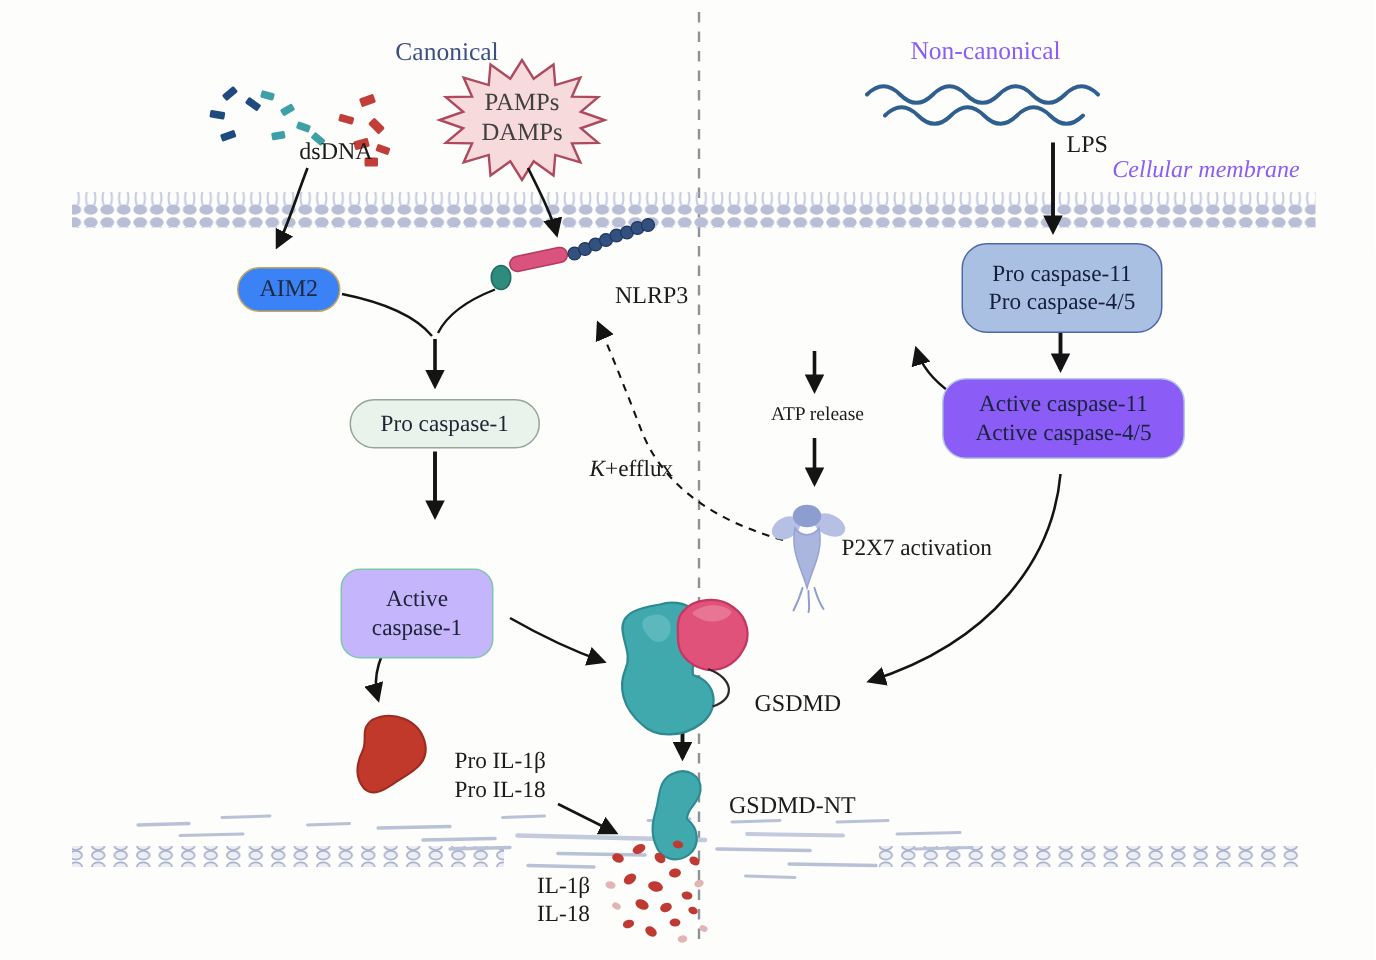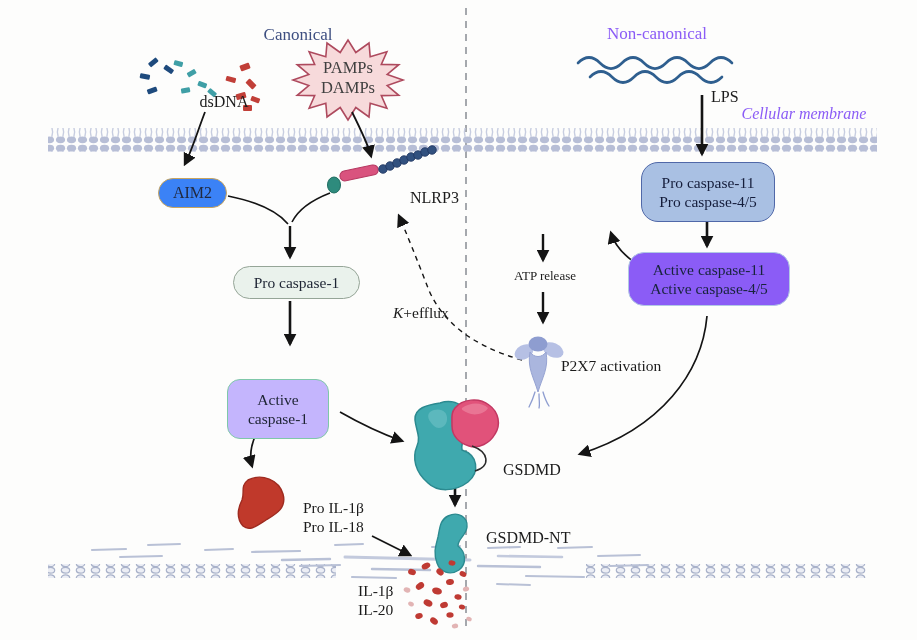--- a/index.html
+++ b/index.html
@@ -265,16 +265,16 @@
     <div>Pro IL-1β</div>
     <div>Pro IL-18</div>
   </div>
 
   <div class="lbl" style="left:484px;top:460px;margin-left:19px;">GSDMD</div>
 
   <div class="lbl" style="left:486px;top:528px;">GSDMD-NT</div>
 
   <div class="lbl two" style="left:358px;top:582px;">
     <div>IL-1β</div>
-    <div>IL-20</div>
+    <div>IL-18</div>
   </div>
 
 </div>
 
 </body></html>

